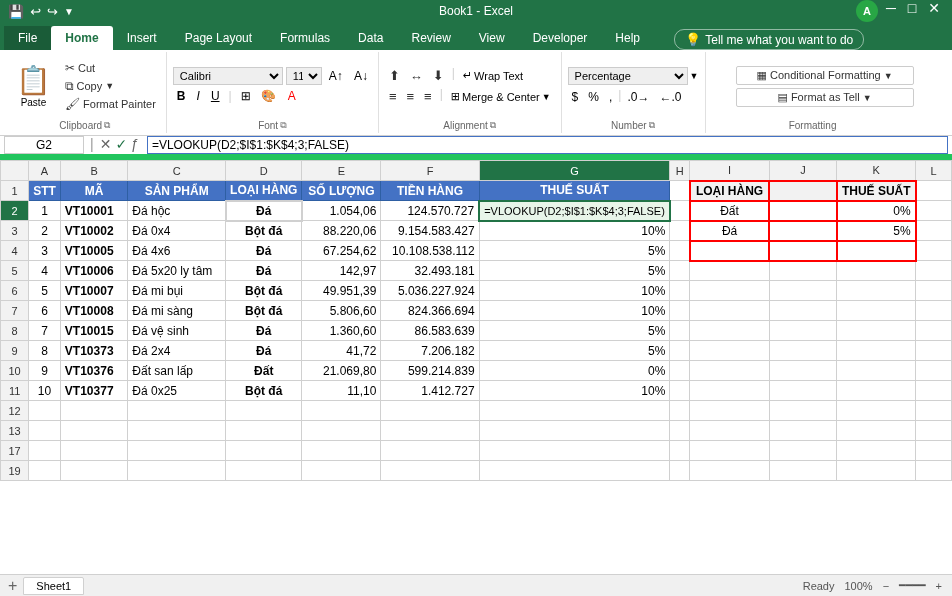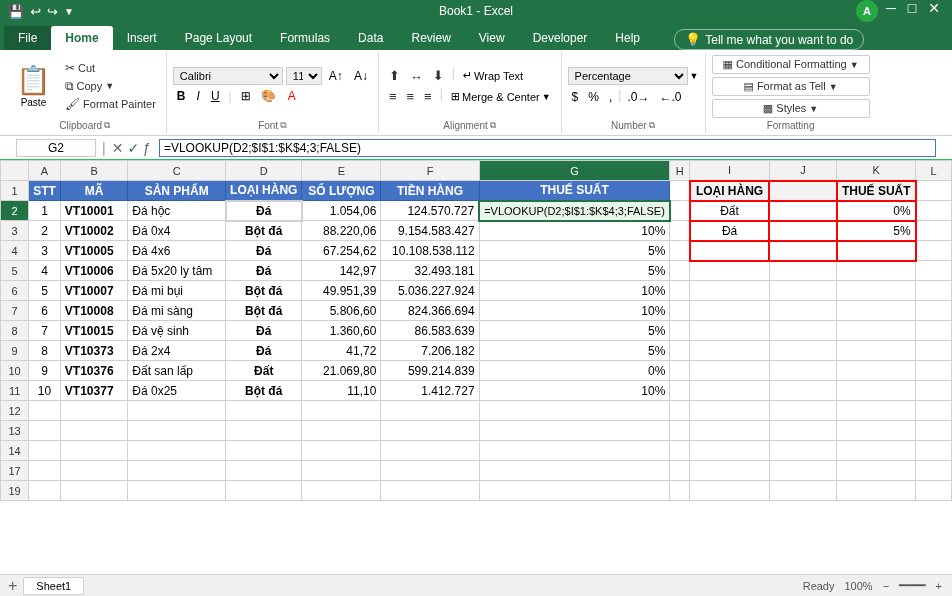--- a/index.html
+++ b/index.html
@@ -97,25 +97,25 @@
 
     .clipboard-right {
       display: flex;
       flex-direction: column;
       justify-content: space-around;
     }
 
     
     .formula-bar {
       display: flex;
-      align-items: center;
+      align-items: flex-start;
       background: white;
-      border-bottom: 1px solid #22c55e;
+      border-bottom: 6px solid #22c55e;
       height: 24px;
-      padding: 0 16px;
+      padding: 0 4px;
       gap: 4px;
     }
     .name-box {
       width: 80px;
       border: 1px solid #ccc;
       padding: 1px 4px;
       font-size: 12px;
       background: white;
       text-align: center;
     }
@@ -258,24 +258,25 @@
     .styles-group {
       display: flex;
       flex-direction: column;
       gap: 3px;
     }
     .style-btn {
       font-size: 11px;
       border: 1px solid #ccc;
       background: white;
       cursor: pointer;
-      padding: 2px 10px;
+      padding: 2px 20px;
       border-radius: 2px;
       color: #333;
       white-space: nowrap;
+      margin-left: 24px;
     }
 
     .tell-me {
       display: flex;
       align-items: center;
       gap: 4px;
       color: white;
       font-size: 12px;
       border: 1px solid rgba(255,255,255,0.5);
       border-radius: 10px;
@@ -500,25 +501,20 @@
         <button class="style-btn">
           <span>▦</span>
           <span>Conditional Formatting</span>
           <span style="font-size:9px;">▼</span>
         </button>
         <button class="style-btn">
           <span>▤</span>
           <span>Format as Tell</span>
           <span style="font-size:9px;">▼</span>
         </button>
-        <button class="style-btn">
-          <span>▩</span>
-          <span>Styles</span>
-          <span style="font-size:9px;">▼</span>
-        </button>
       </div>
     </div>
     <div class="ribbon-group-label">
       <span>Formatting</span>
     </div>
   </div>
 
 </div>
 
 <div class="formula-bar">
@@ -758,35 +754,20 @@
           <td style="border:1px solid #d0d0d0;"></td>
           <td style="border:1px solid #d0d0d0;"></td>
           <td style="border:1px solid #d0d0d0;"></td>
           <td style="border:1px solid #d0d0d0;"></td>
           <td style="border:1px solid #d0d0d0;"></td>
           <td style="border:1px solid #d0d0d0;"></td>
           <td style="border:1px solid #d0d0d0;"></td>
           <td style="border:1px solid #d0d0d0;"></td>
       </tr>
       <tr>
-        <td class="row-num-header">14</td>
-        <td style="border:1px solid #d0d0d0;"></td>
-          <td style="border:1px solid #d0d0d0;"></td>
-          <td style="border:1px solid #d0d0d0;"></td>
-          <td style="border:1px solid #d0d0d0;"></td>
-          <td style="border:1px solid #d0d0d0;"></td>
-          <td style="border:1px solid #d0d0d0;"></td>
-          <td style="border:1px solid #d0d0d0;"></td>
-          <td style="border:1px solid #d0d0d0;"></td>
-          <td style="border:1px solid #d0d0d0;"></td>
-          <td style="border:1px solid #d0d0d0;"></td>
-          <td style="border:1px solid #d0d0d0;"></td>
-          <td style="border:1px solid #d0d0d0;"></td>
-      </tr>
-      <tr>
         <td class="row-num-header">17</td>
         <td style="border:1px solid #d0d0d0;"></td>
           <td style="border:1px solid #d0d0d0;"></td>
           <td style="border:1px solid #d0d0d0;"></td>
           <td style="border:1px solid #d0d0d0;"></td>
           <td style="border:1px solid #d0d0d0;"></td>
           <td style="border:1px solid #d0d0d0;"></td>
           <td style="border:1px solid #d0d0d0;"></td>
           <td style="border:1px solid #d0d0d0;"></td>
           <td style="border:1px solid #d0d0d0;"></td>

